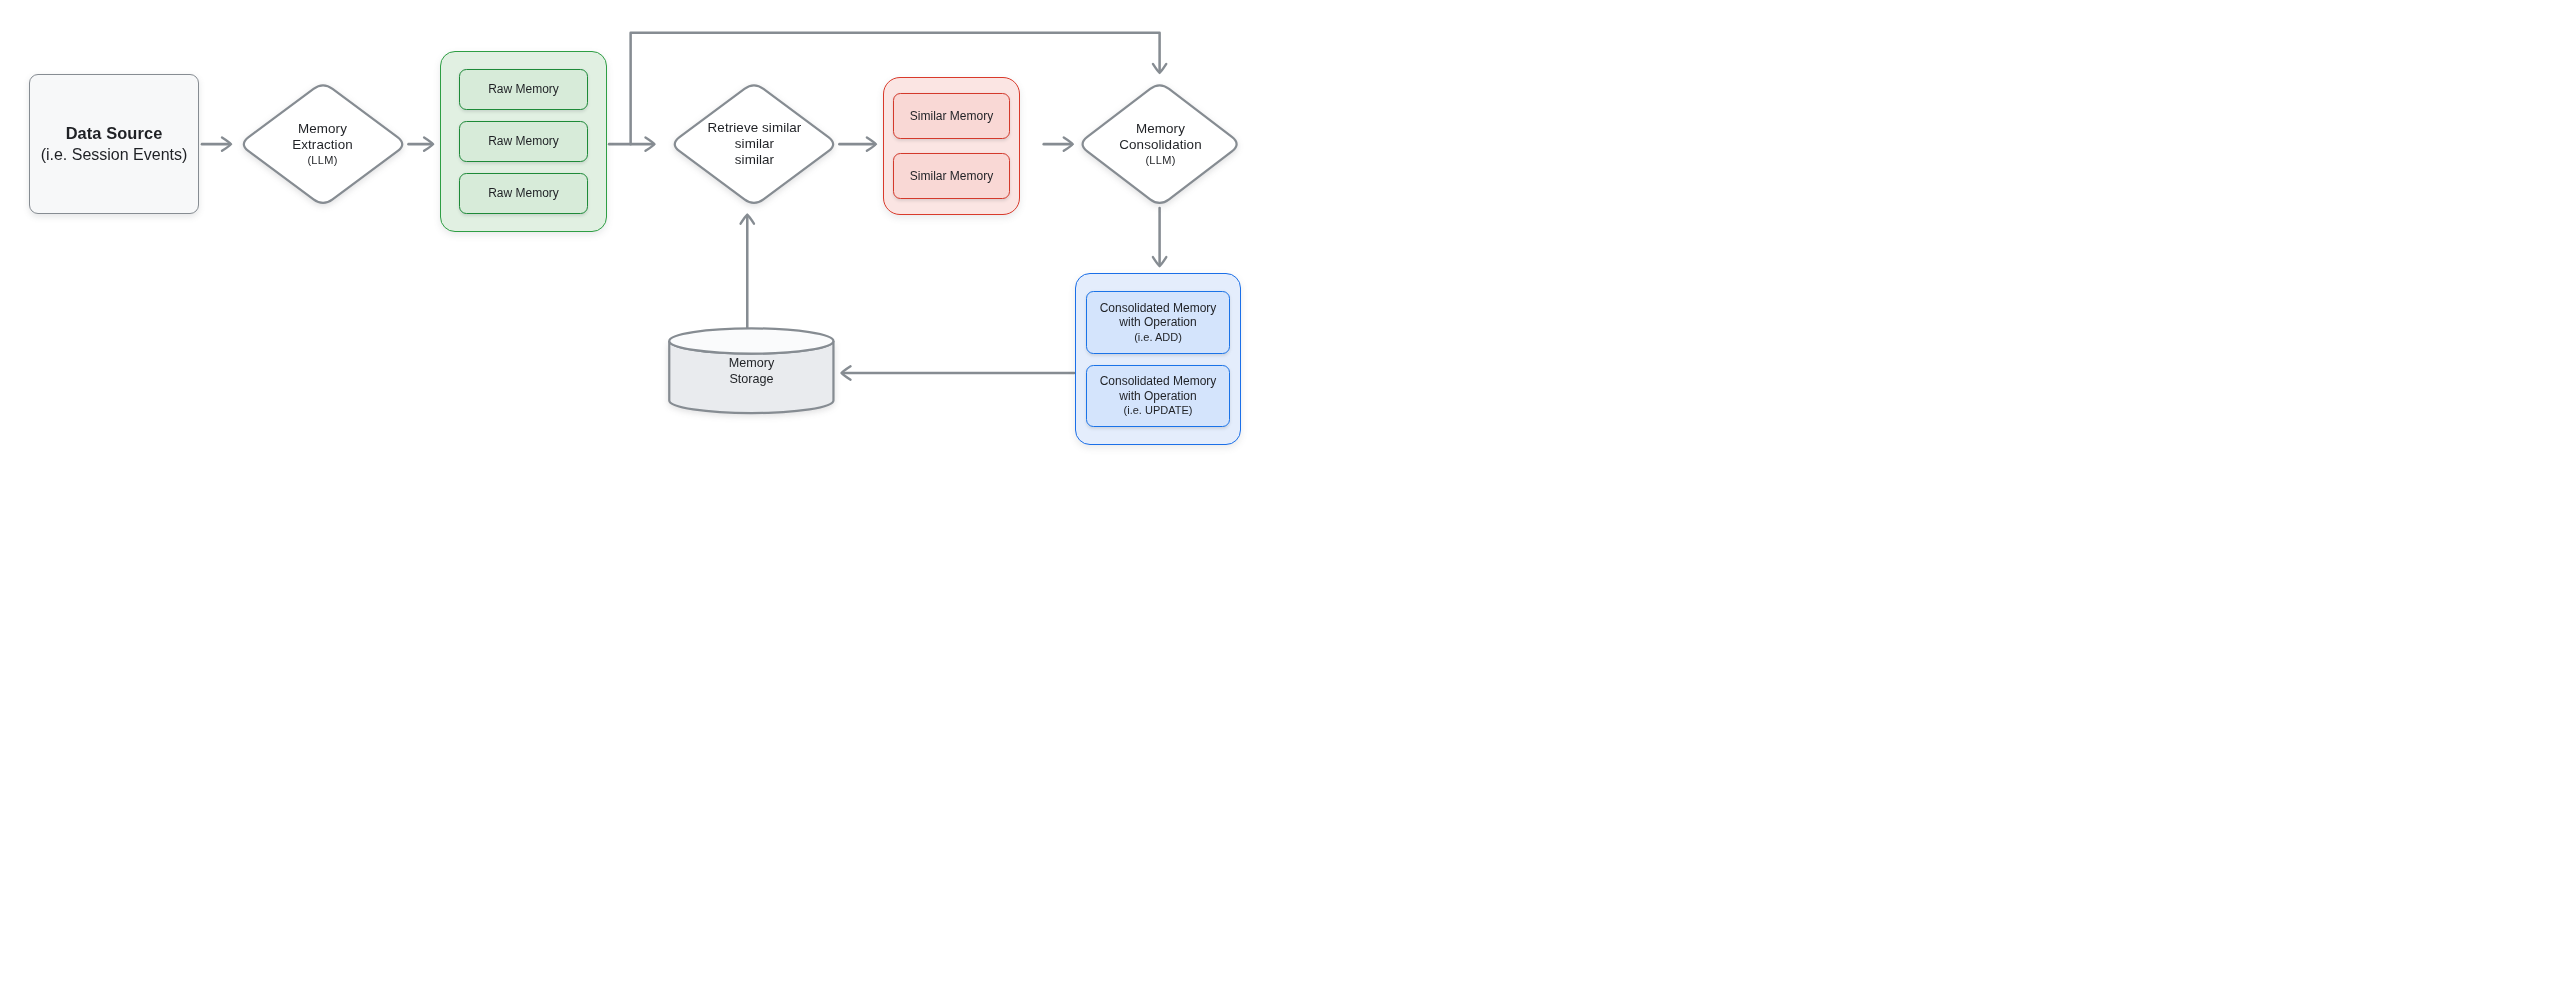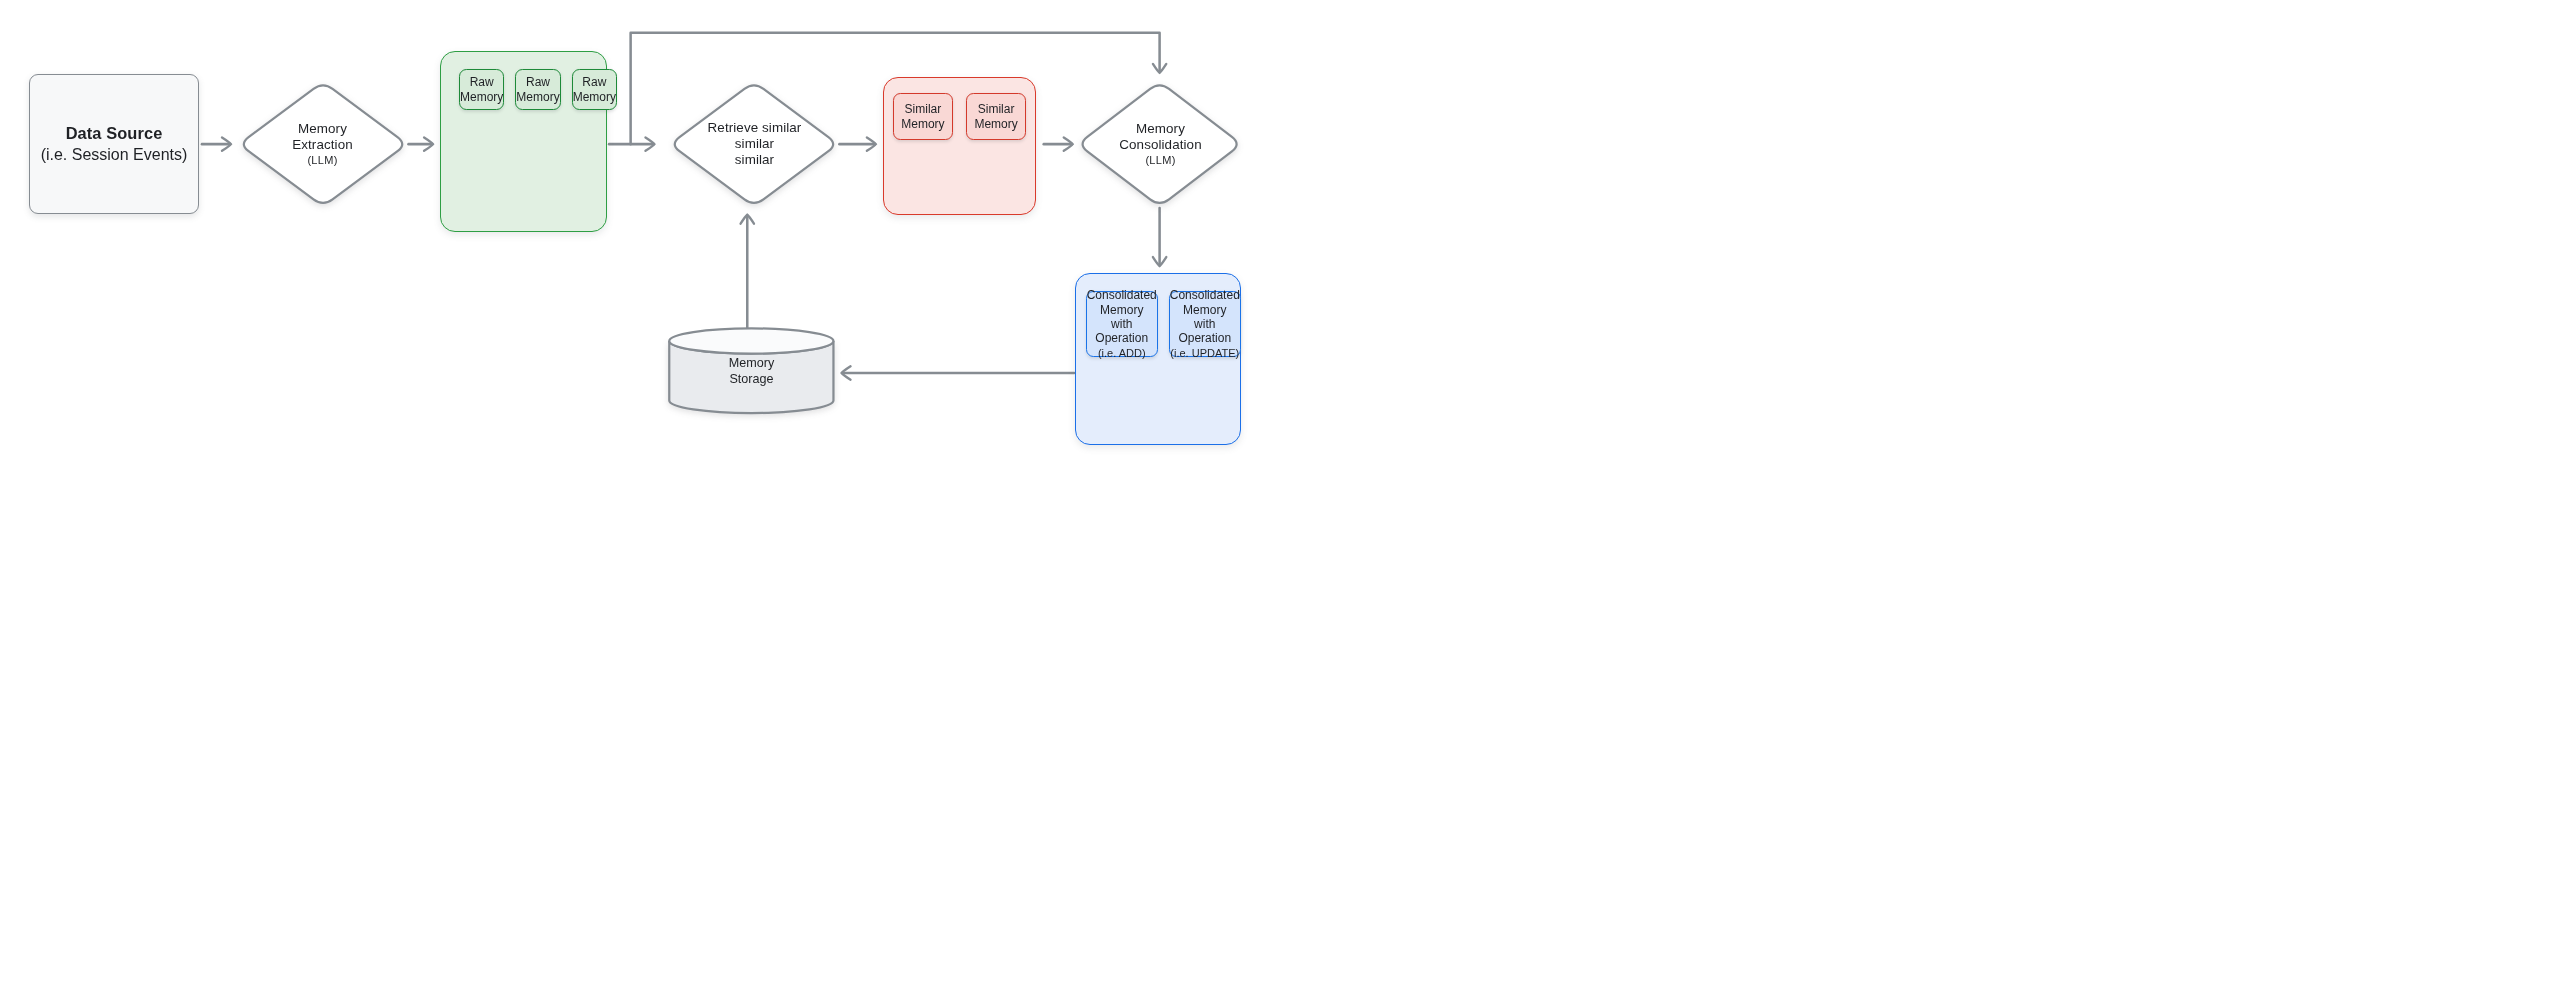--- a/index.html
+++ b/index.html
@@ -56,21 +56,21 @@
     background:var(--gray-fill);
     display:flex;flex-direction:column;align-items:center;justify-content:center;
     text-align:right;
     box-shadow:0 2.2px 6px rgba(95,99,104,.16);
   }
   .rect-node .title{font-size:16.4px;font-weight:700;letter-spacing:0.1px}
   .rect-node .subtitle{font-size:16px;margin-top:2.2px}
 
   .group{
     position:absolute;border-radius:15px;
-    display:flex;flex-direction:row;
+    display:flex;flex-direction:column;
     box-shadow:0 3px 7.4px rgba(95,99,104,.14);
   }
   .group.green{background:var(--green-fill);border:1.2px solid var(--green-border)}
   .group.red{background:var(--red-fill);border:1.2px solid var(--red-border)}
   .group.blue{background:var(--blue-fill);border:1.2px solid var(--blue-border)}
 
   .chip{
     border-radius:7.4px;
     display:flex;flex-direction:column;align-items:center;justify-content:center;
     text-align:center;font-size:12px;line-height:1.2;
@@ -135,21 +135,21 @@
       <span>Raw Memory</span>
     </div>
   </div>
 
   <div class="node-label diamond-label" style="left:680px;top:92px;width:149px;height:104px;">
     <span class="line">Retrieve similar</span>
     <span class="line">similar</span>
     <span class="line">similar</span>
   </div>
 
-  <div class="group red" style="left:883px;top:77px;width:153px;height:138px;padding:15px 9px;gap:13.4px;">
+  <div class="group red" style="left:883px;top:77px;width:137px;height:138px;padding:15px 9px;gap:13.4px;border-radius:17px;">
     <div class="chip red" style="height:47px;">
       <span>Similar Memory</span>
     </div>
     <div class="chip red" style="height:47px;">
       <span>Similar Memory</span>
     </div>
   </div>
 
   <div class="node-label diamond-label" style="left:1086px;top:92px;width:149px;height:104px;">
     <span class="line">Memory</span>

